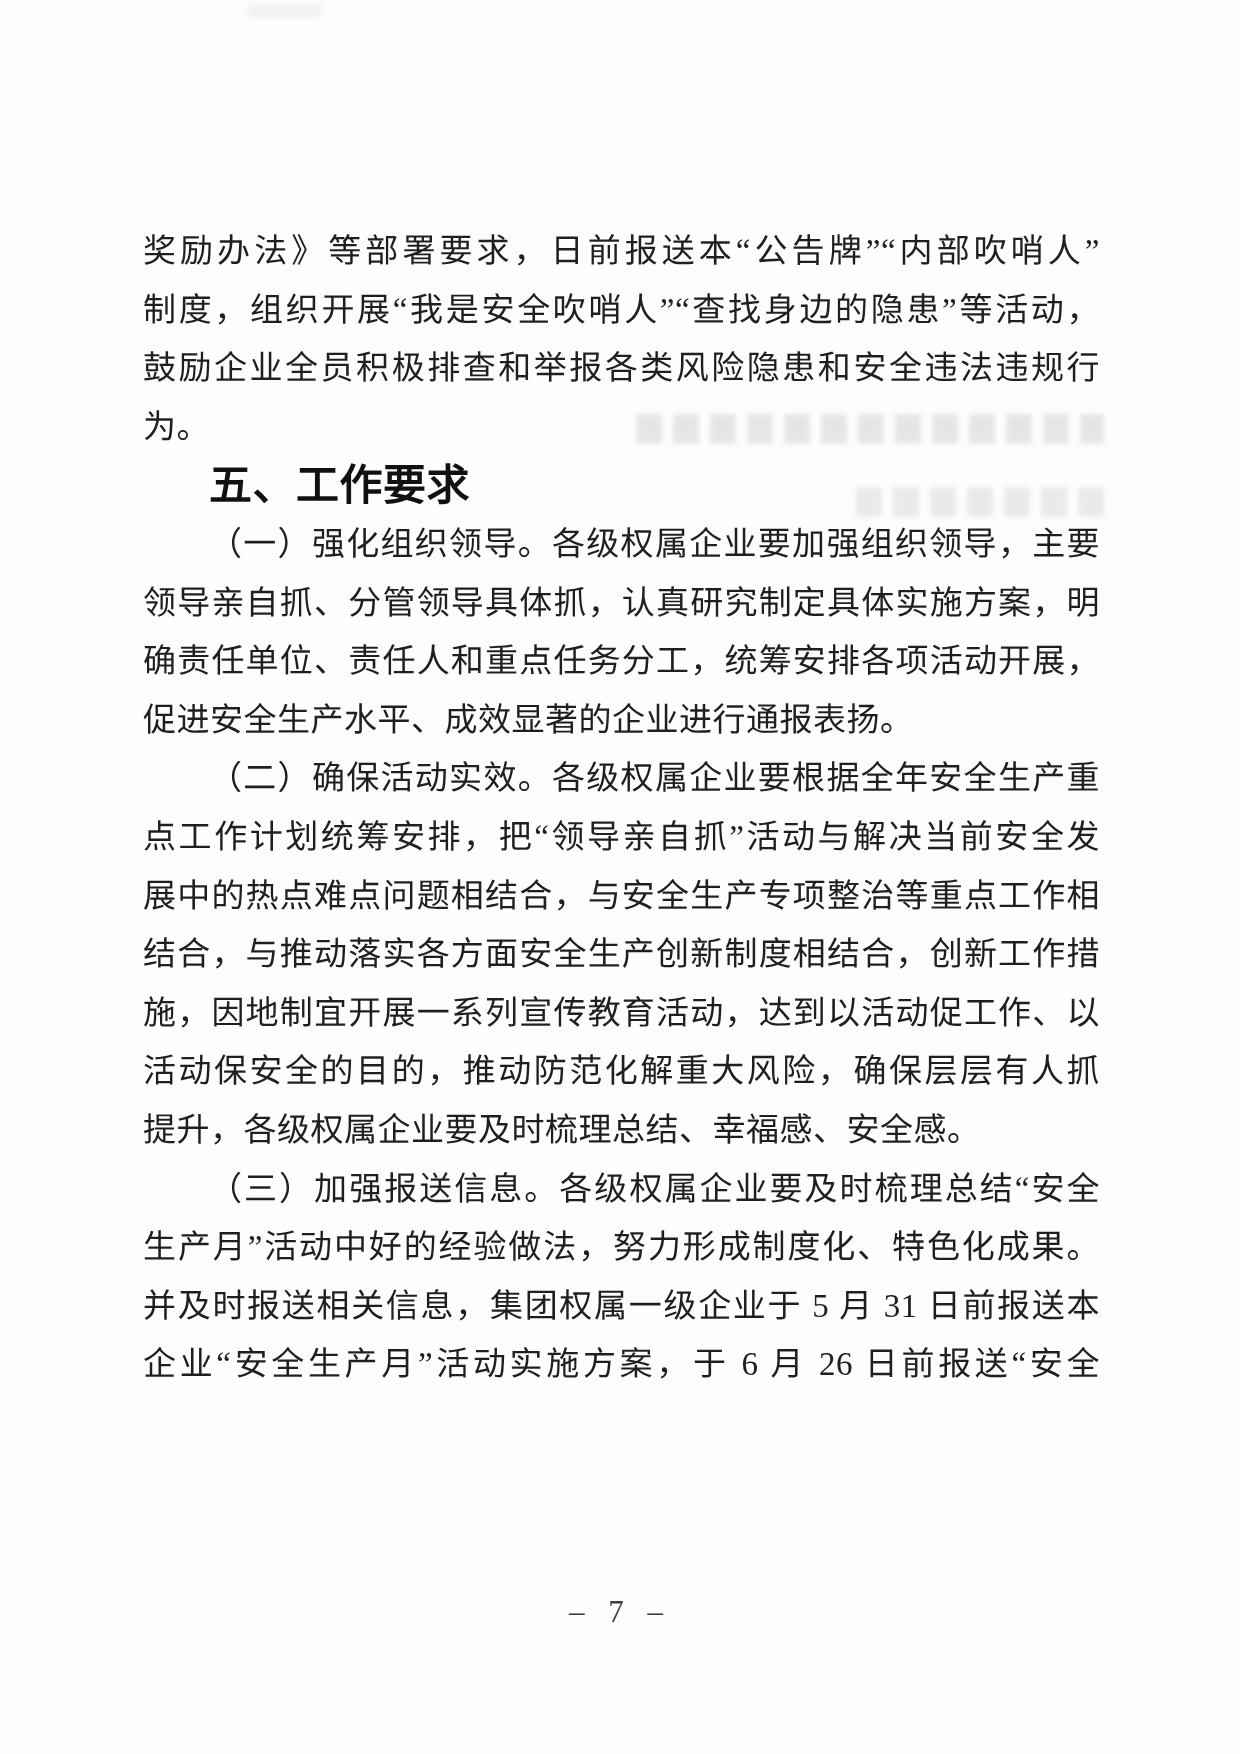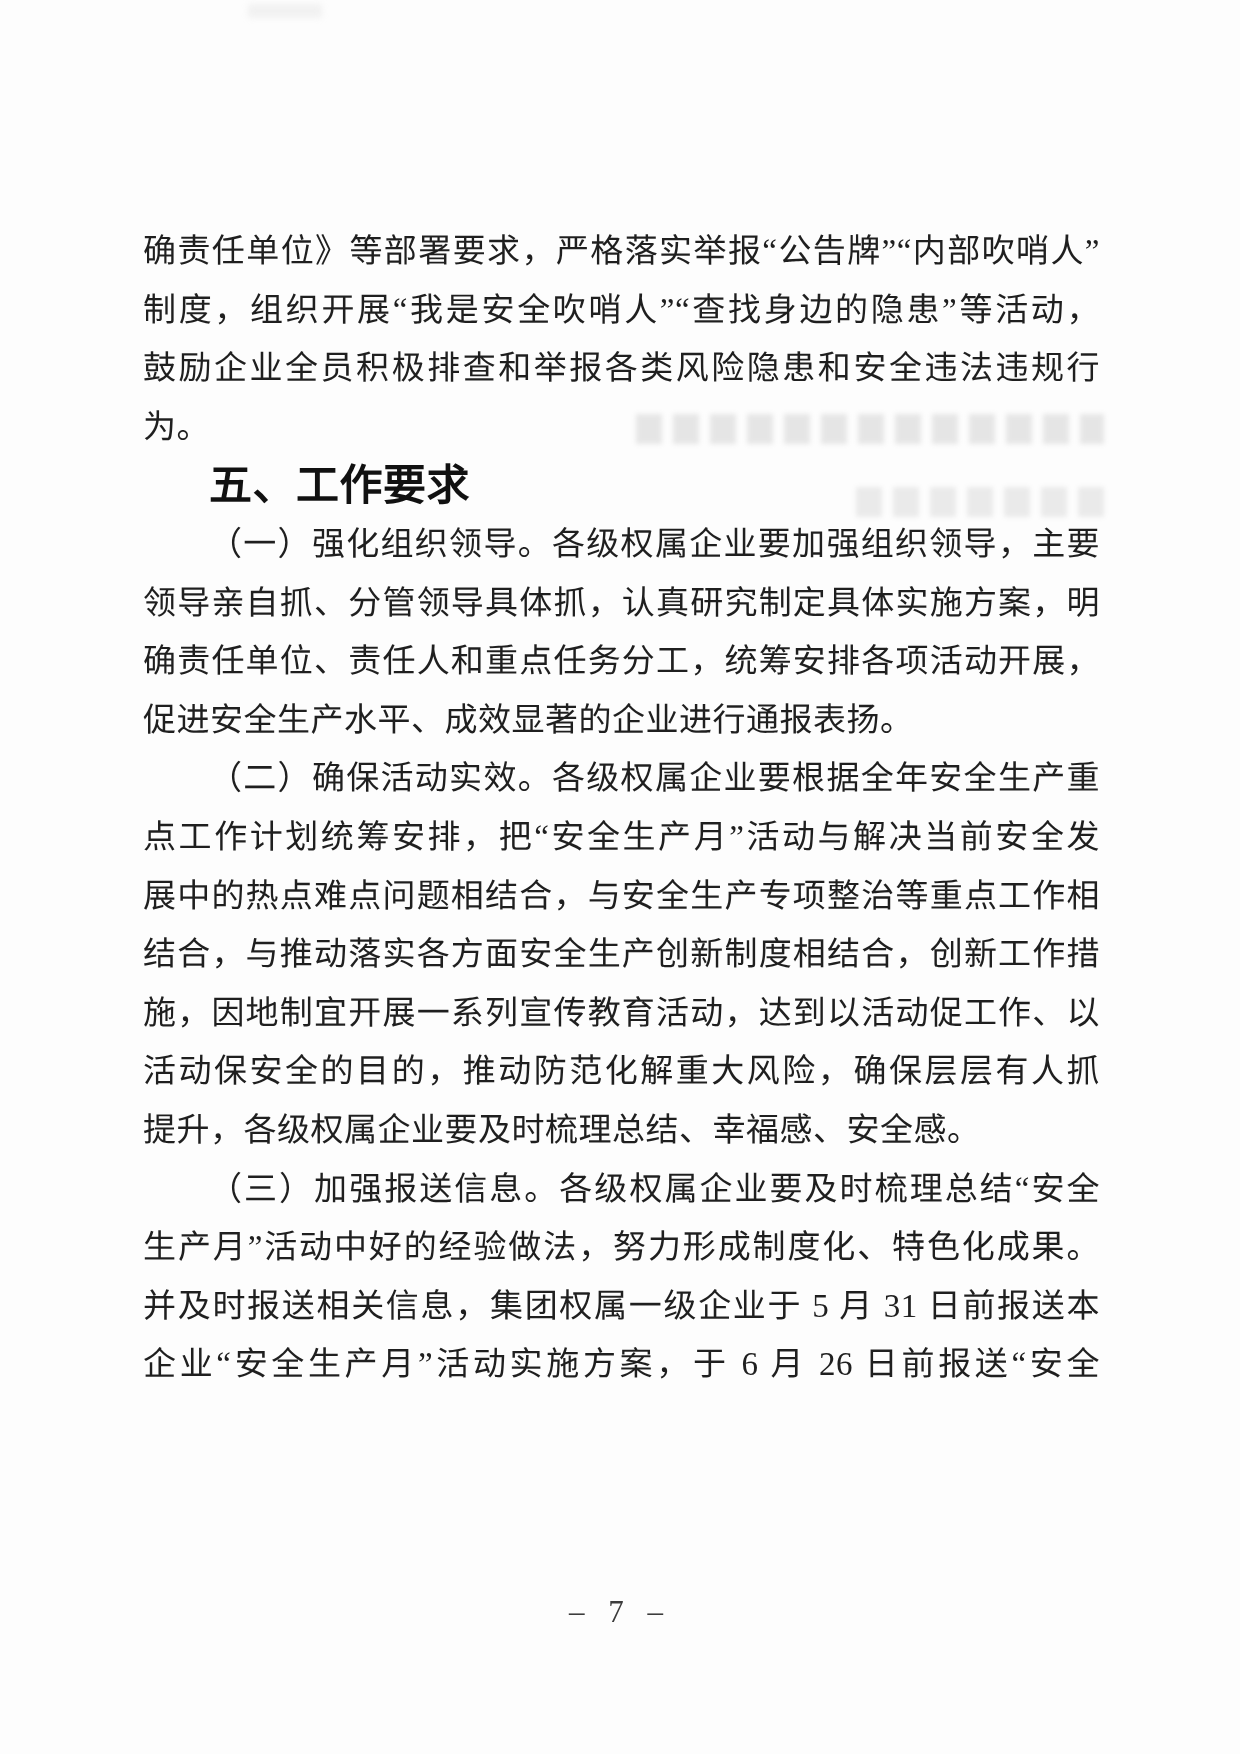--- a/index.html
+++ b/index.html
@@ -79,31 +79,31 @@
   }
 </style>
 </head>
 <body>
 
 <div class="page">
 
   <div class="speck"></div>
 
   <div class="doc-body">
-      <div class="line justify">确责任单位》等部署要求，严格落实举报“公告牌”“内部吹哨人”</div>
+      <div class="line justify">奖励办法》等部署要求，日前报送本“公告牌”“内部吹哨人”</div>
       <div class="line justify">制度，组织开展“我是安全吹哨人”“查找身边的隐患”等活动，</div>
       <div class="line justify">鼓励企业全员积极排查和举报各类风险隐患和安全违法违规行</div>
       <div class="line">为。</div>
       <div class="line indent heading">五、工作要求</div>
       <div class="line justify indent">（一）强化组织领导。各级权属企业要加强组织领导，主要</div>
       <div class="line justify">领导亲自抓、分管领导具体抓，认真研究制定具体实施方案，明</div>
       <div class="line justify">确责任单位、责任人和重点任务分工，统筹安排各项活动开展，</div>
       <div class="line">促进安全生产水平、成效显著的企业进行通报表扬。</div>
       <div class="line justify indent">（二）确保活动实效。各级权属企业要根据全年安全生产重</div>
-      <div class="line justify">点工作计划统筹安排，把“安全生产月”活动与解决当前安全发</div>
+      <div class="line justify">点工作计划统筹安排，把“领导亲自抓”活动与解决当前安全发</div>
       <div class="line justify">展中的热点难点问题相结合，与安全生产专项整治等重点工作相</div>
       <div class="line justify">结合，与推动落实各方面安全生产创新制度相结合，创新工作措</div>
       <div class="line justify">施，因地制宜开展一系列宣传教育活动，达到以活动促工作、以</div>
       <div class="line justify">活动保安全的目的，推动防范化解重大风险，确保层层有人抓</div>
       <div class="line">提升，各级权属企业要及时梳理总结、幸福感、安全感。</div>
       <div class="line justify indent">（三）加强报送信息。各级权属企业要及时梳理总结“安全</div>
       <div class="line justify">生产月”活动中好的经验做法，努力形成制度化、特色化成果。</div>
       <div class="line justify">并及时报送相关信息，集团权属一级企业于 5 月 31 日前报送本</div>
       <div class="line justify">企业“安全生产月”活动实施方案，于 6 月 26 日前报送“安全</div>
     </div>

